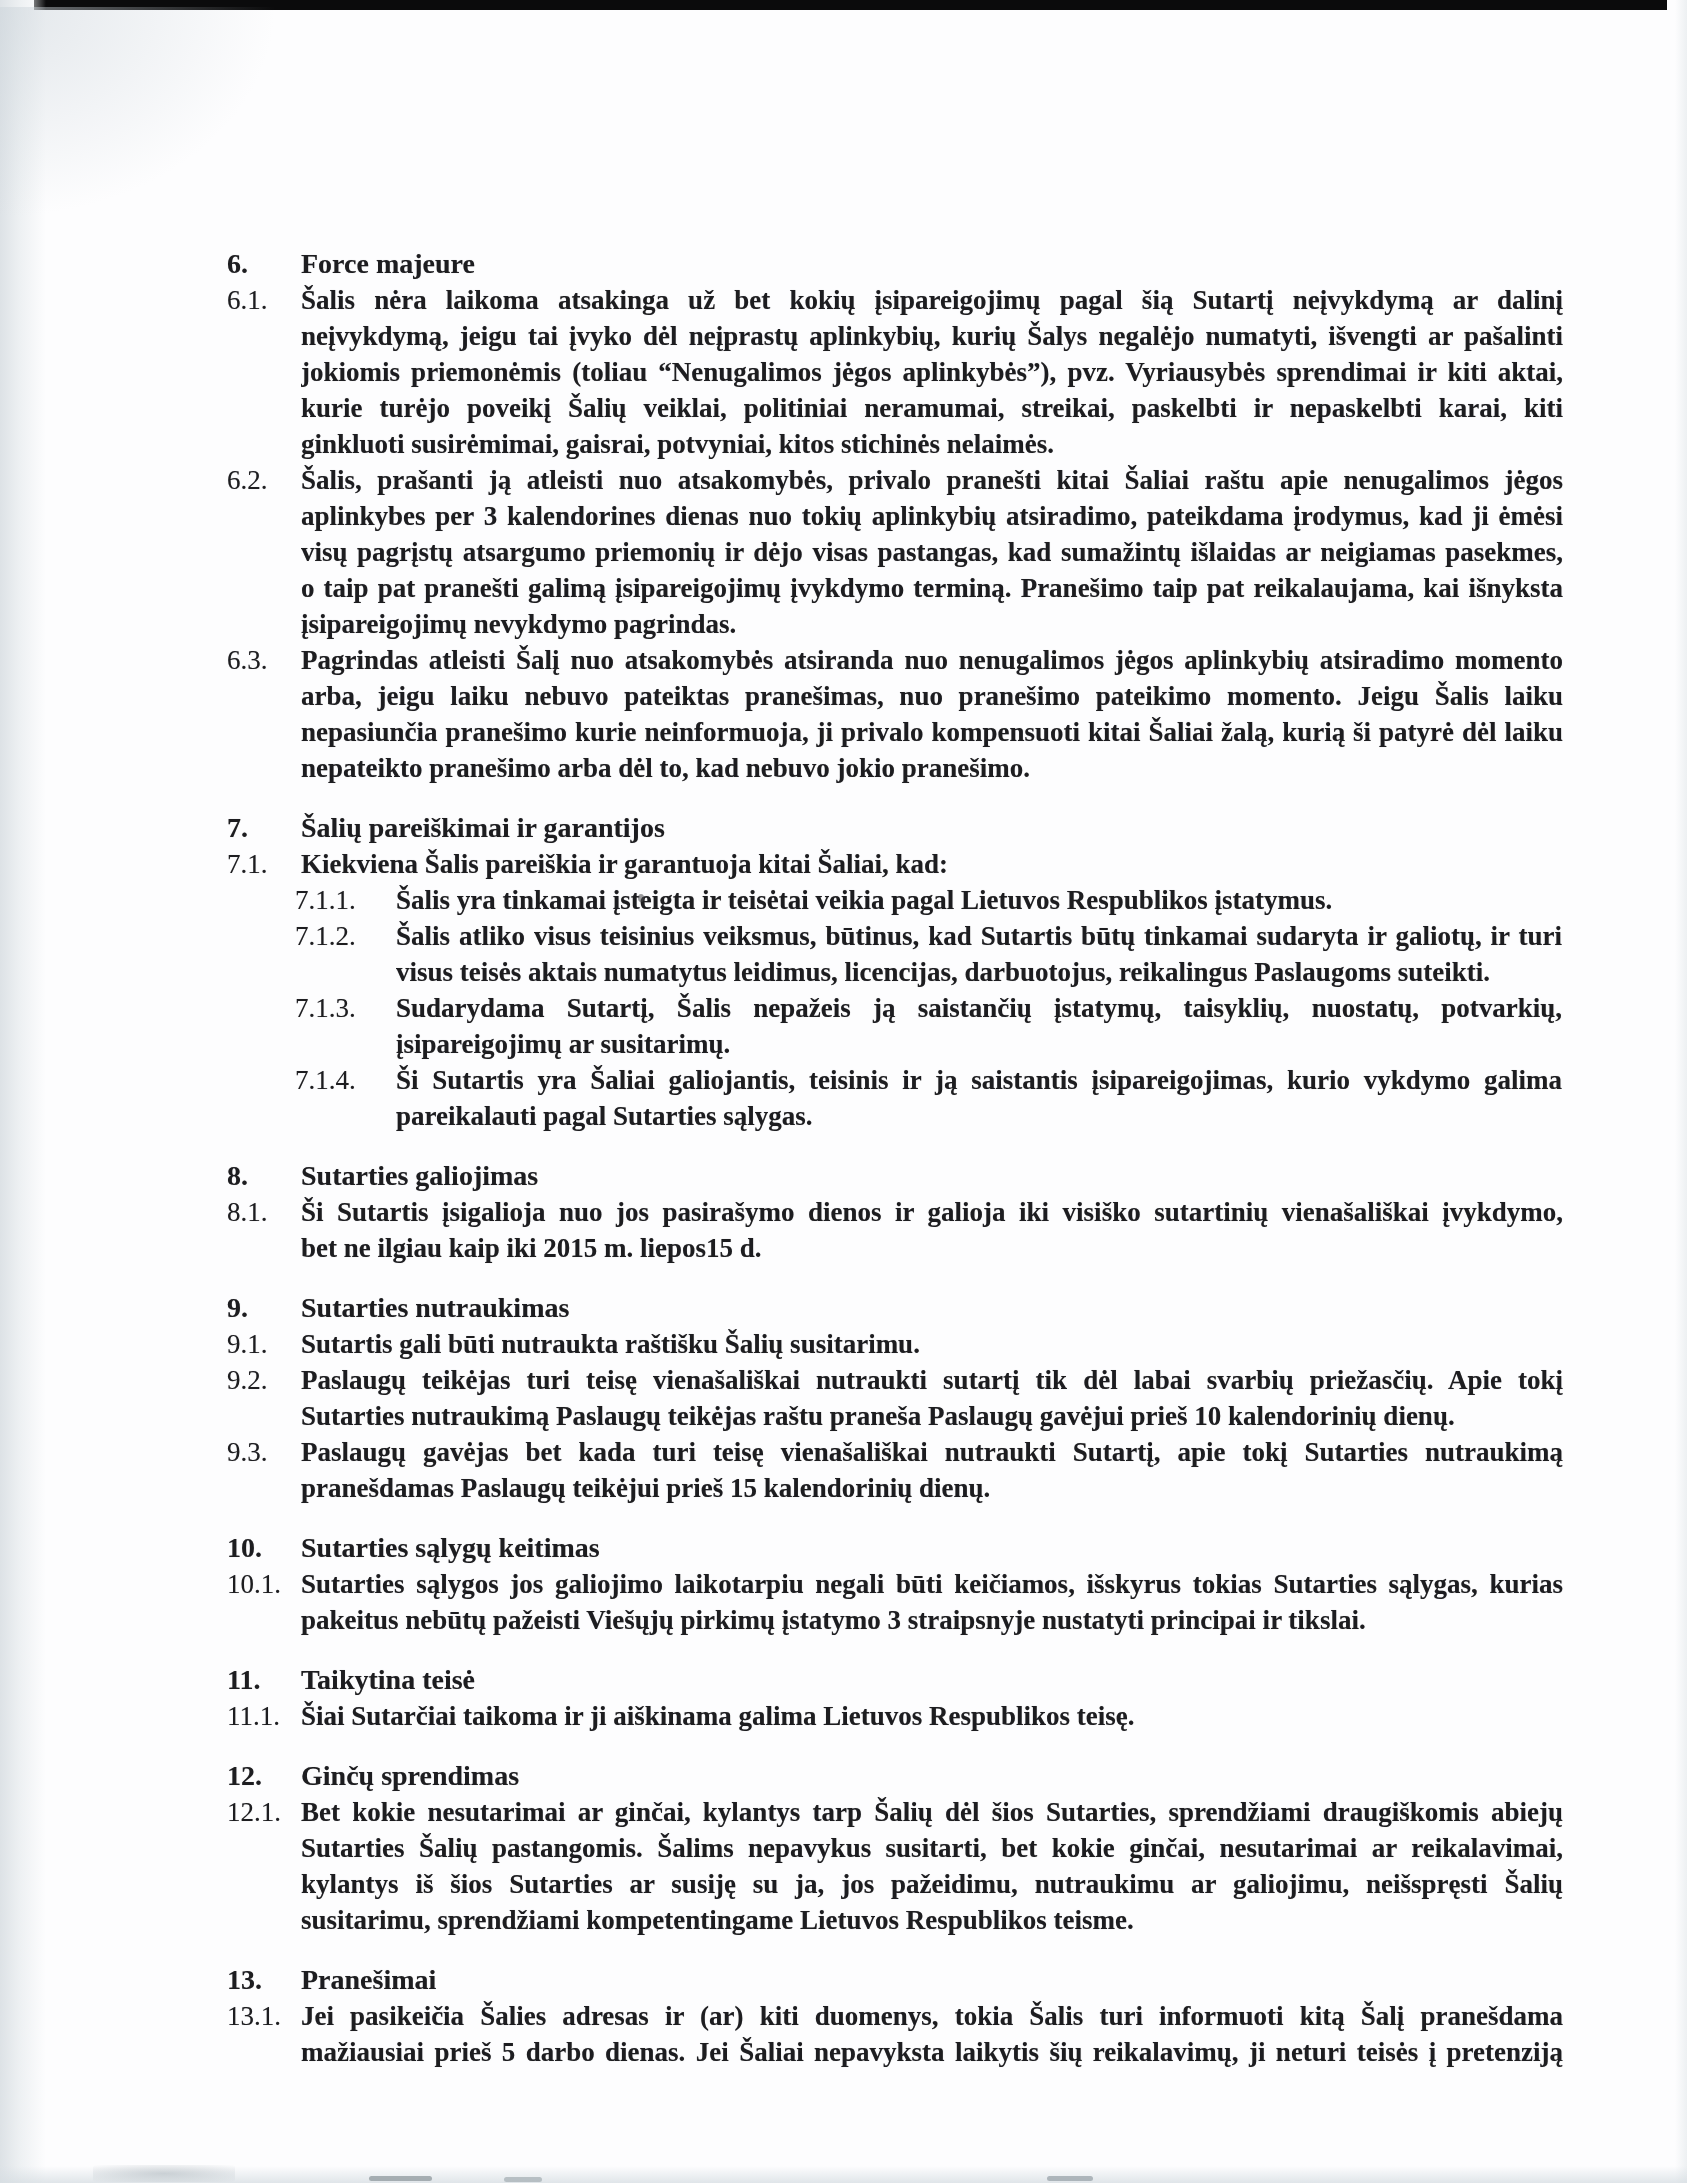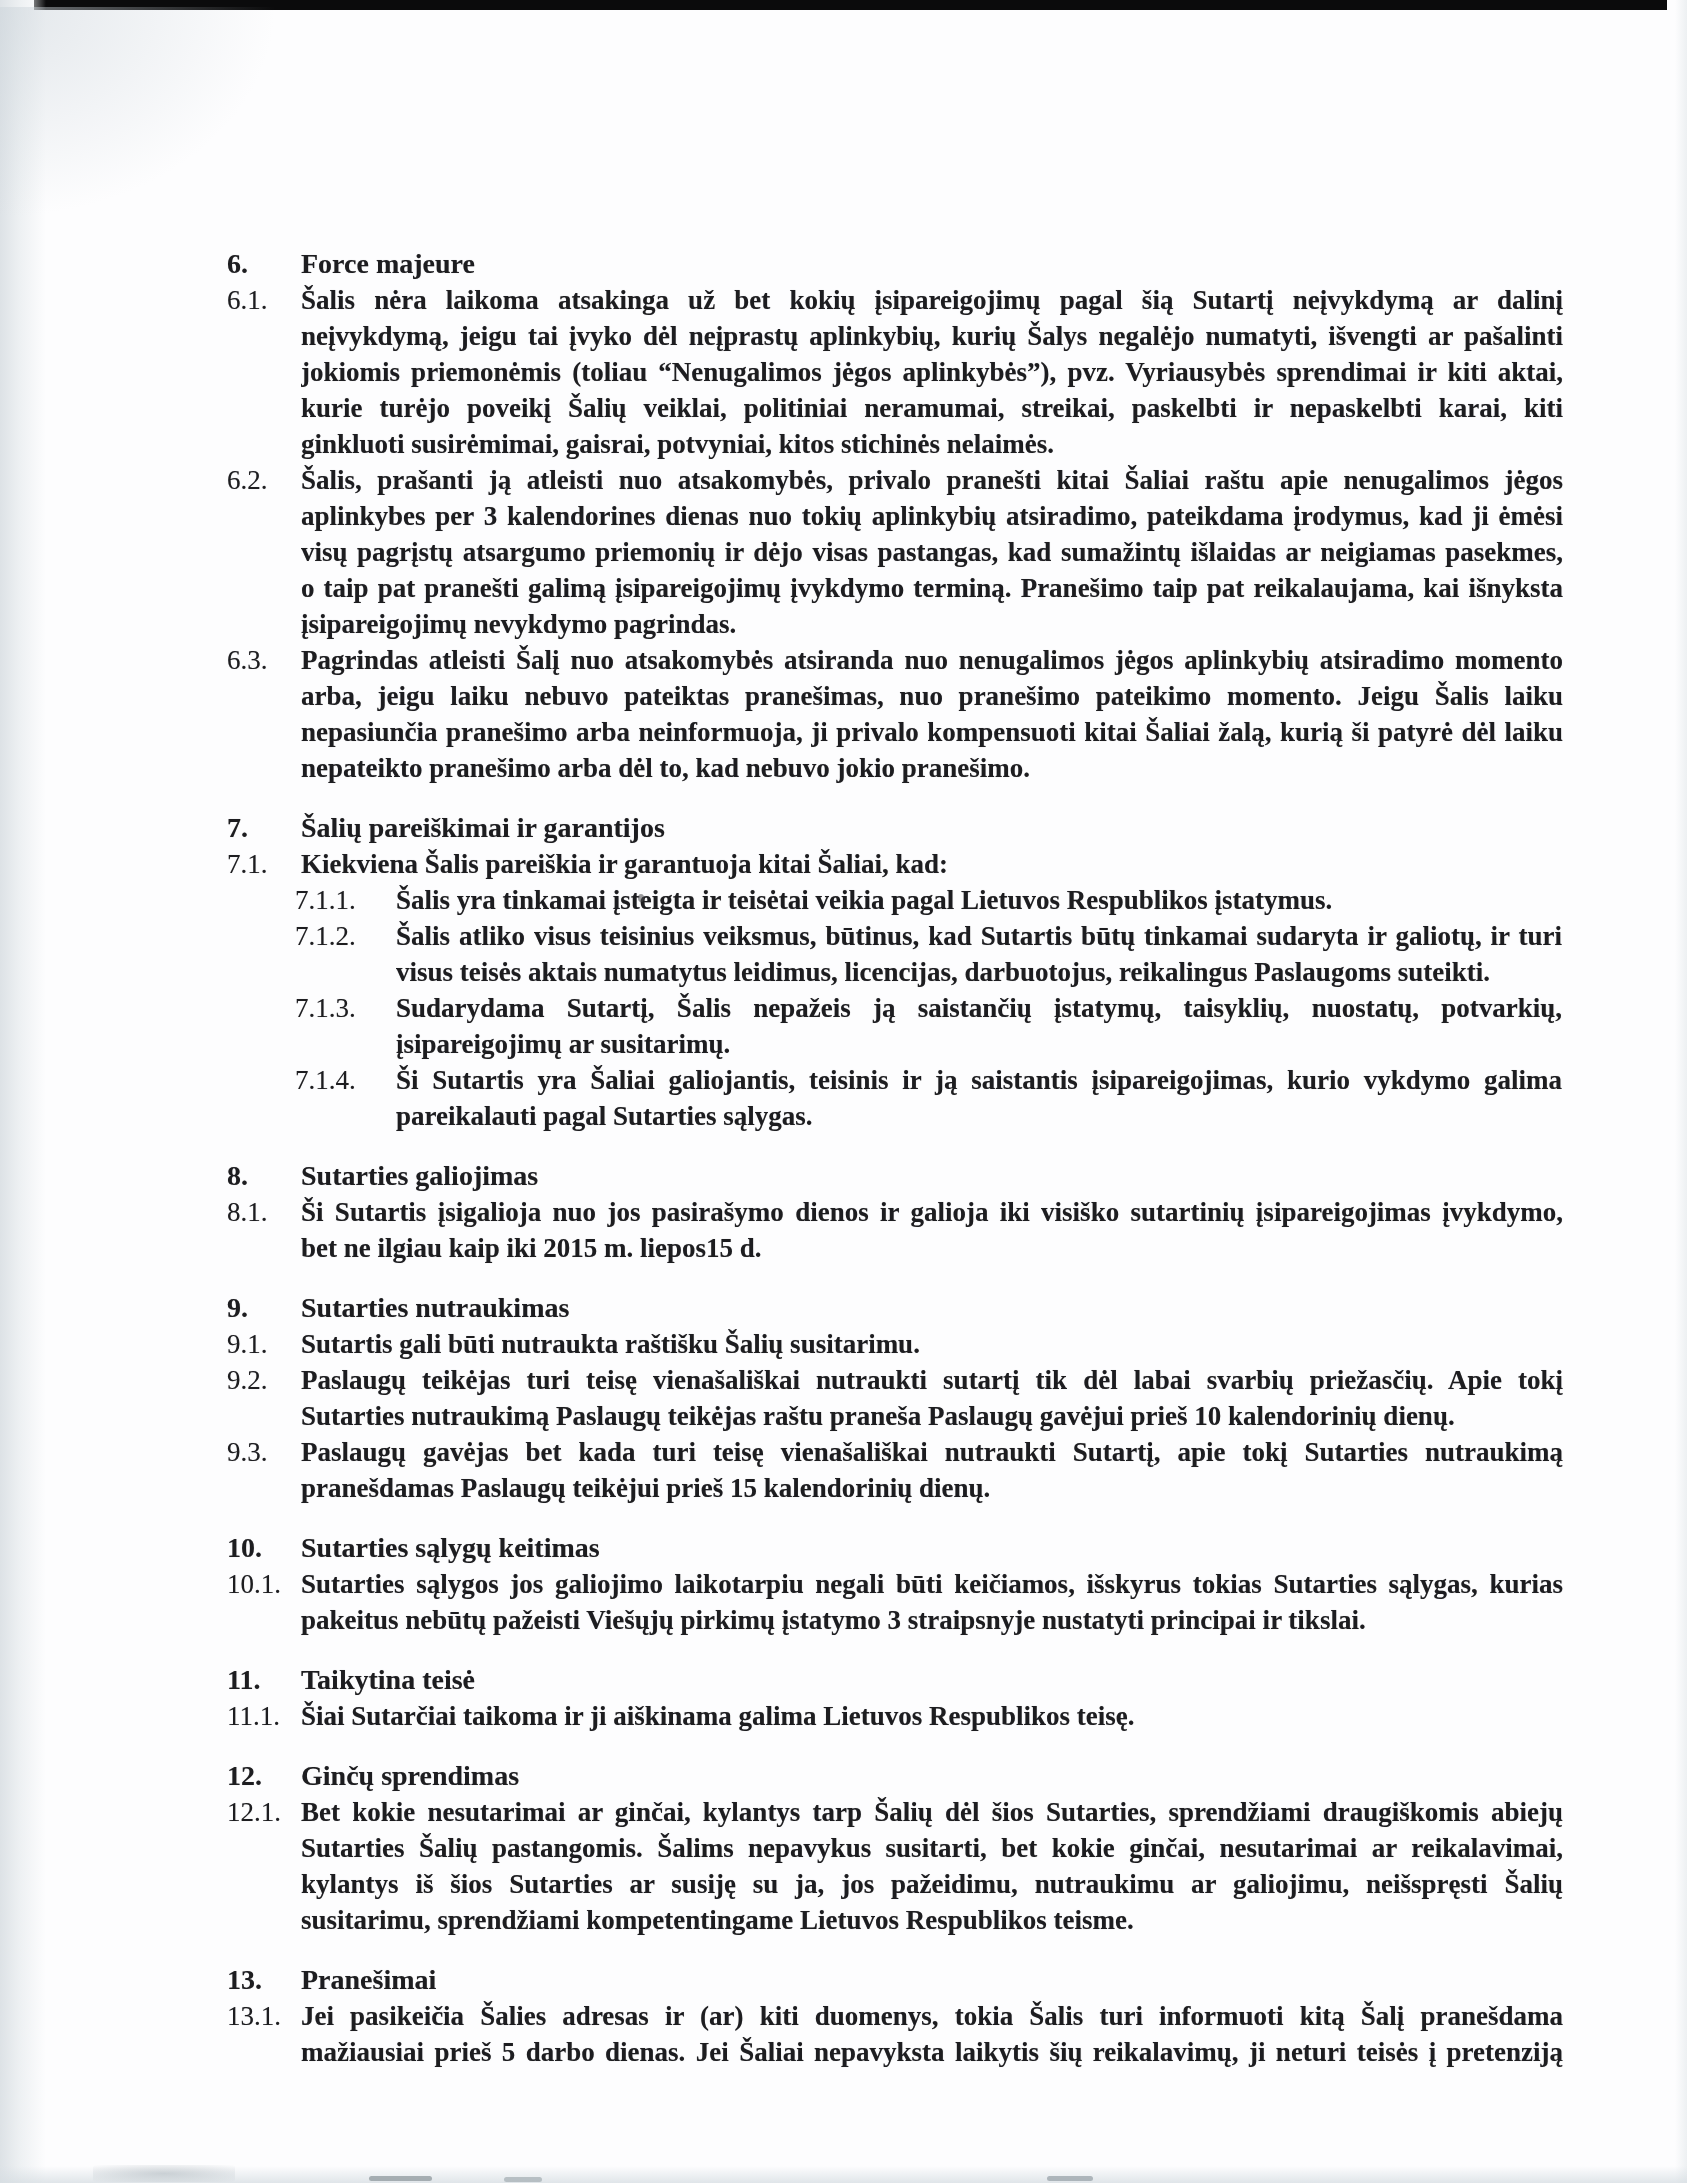--- a/index.html
+++ b/index.html
@@ -136,21 +136,21 @@
           <div class="line">visų pagrįstų atsargumo priemonių ir dėjo visas pastangas, kad sumažintų išlaidas ar neigiamas pasekmes,</div>
           <div class="line">o taip pat pranešti galimą įsipareigojimų įvykdymo terminą. Pranešimo taip pat reikalaujama, kai išnyksta</div>
           <div class="line last">įsipareigojimų nevykdymo pagrindas.</div>
         </div>
       </div>
       <div class="row item lvl1">
         <div class="num">6.3.</div>
         <div class="lines">
           <div class="line">Pagrindas atleisti Šalį nuo atsakomybės atsiranda nuo nenugalimos jėgos aplinkybių atsiradimo momento</div>
           <div class="line">arba, jeigu laiku nebuvo pateiktas pranešimas, nuo pranešimo pateikimo momento. Jeigu Šalis laiku</div>
-          <div class="line">nepasiunčia pranešimo arba neinformuoja, ji privalo kompensuoti kitai Šaliai žalą, kurią ši patyrė dėl laiku</div>
+          <div class="line">nepasiunčia pranešimo kurie neinformuoja, ji privalo kompensuoti kitai Šaliai žalą, kurią ši patyrė dėl laiku</div>
           <div class="line last">nepateikto pranešimo arba dėl to, kad nebuvo jokio pranešimo.</div>
         </div>
       </div>
       <div class="row heading">
         <div class="num">7.</div>
         <div class="title">Šalių pareiškimai ir garantijos</div>
       </div>
       <div class="row item lvl1">
         <div class="num">7.1.</div>
         <div class="lines">
@@ -184,21 +184,21 @@
           <div class="line last">pareikalauti pagal Sutarties sąlygas.</div>
         </div>
       </div>
       <div class="row heading">
         <div class="num">8.</div>
         <div class="title">Sutarties galiojimas</div>
       </div>
       <div class="row item lvl1">
         <div class="num">8.1.</div>
         <div class="lines">
-          <div class="line">Ši Sutartis įsigalioja nuo jos pasirašymo dienos ir galioja iki visiško sutartinių įsipareigojimas įvykdymo,</div>
+          <div class="line">Ši Sutartis įsigalioja nuo jos pasirašymo dienos ir galioja iki visiško sutartinių vienašališkai įvykdymo,</div>
           <div class="line last">bet ne ilgiau kaip iki 2015 m. liepos15 d.</div>
         </div>
       </div>
       <div class="row heading">
         <div class="num">9.</div>
         <div class="title">Sutarties nutraukimas</div>
       </div>
       <div class="row item lvl1">
         <div class="num">9.1.</div>
         <div class="lines">

